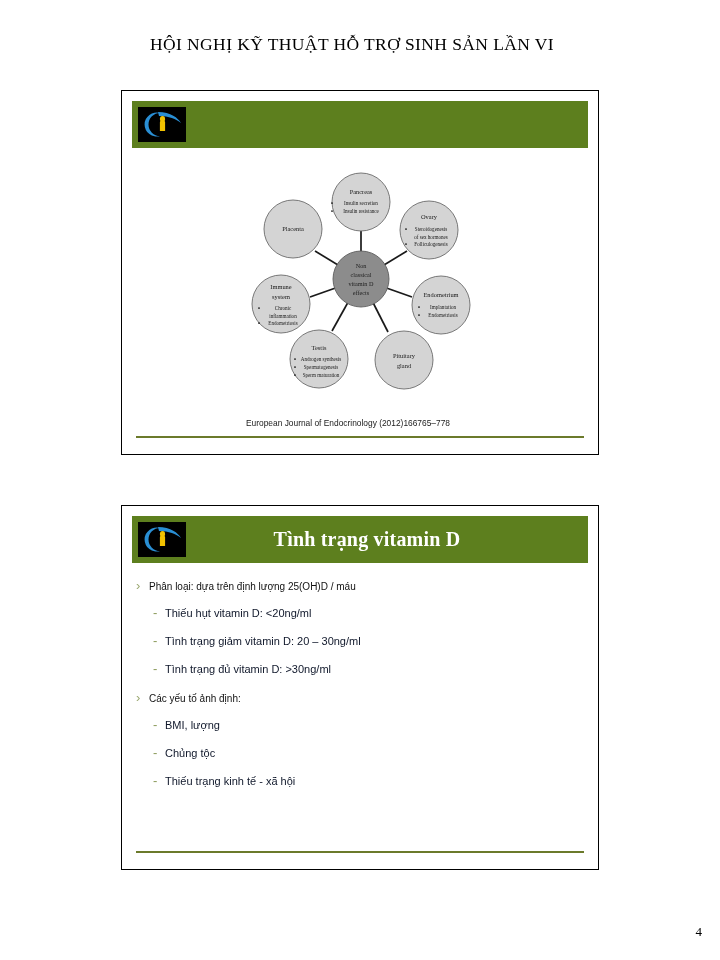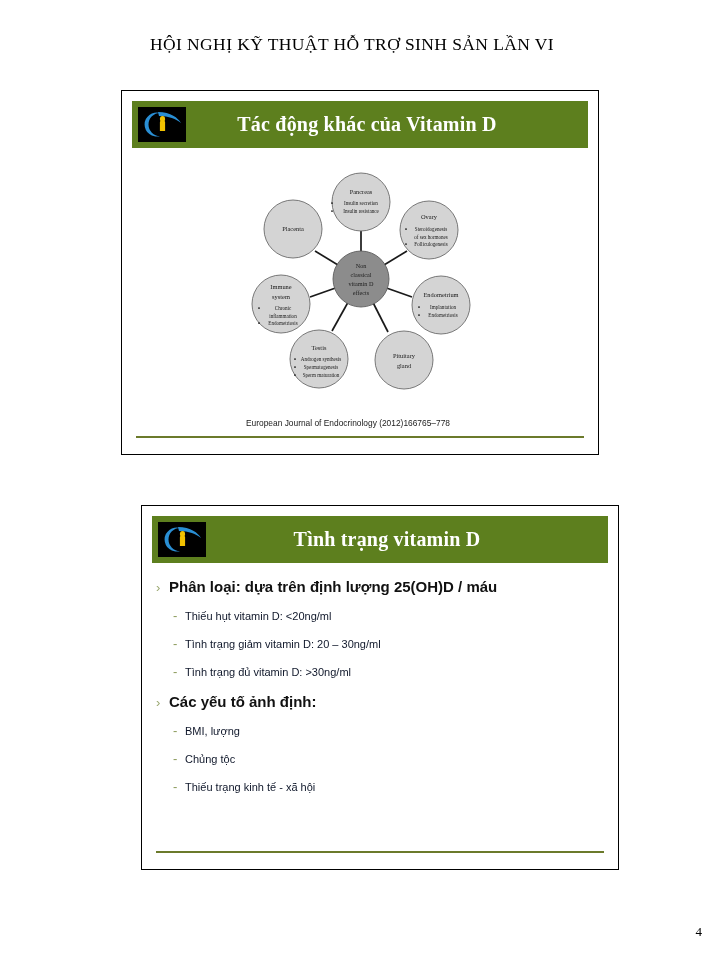--- a/index.html
+++ b/index.html
@@ -32,21 +32,21 @@
   
   .slide {
     position: absolute;
     left: 121px;
     width: 478px;
     background: #ffffff;
     border: 1.6px solid #000000;
     box-sizing: border-box;
   }
   #slide-1 { top: 90px;  height: 365px; }
-  #slide-2 { top: 505px; height: 365px; margin-left: 20px; }
+  #slide-2 { top: 505px; height: 365px; }
 
   .slide-banner {
     position: absolute;
     top: 10px;
     left: 10px;
     right: 10px;
     height: 47px;
     background: #5d7f1e;
     display: flex;
     align-items: center;
@@ -138,22 +138,22 @@
     margin: 0 0 12px 0;
   }
   .lvl1 .marker {
     color: #9aa870;
     font-size: 13px;
     width: 13px;
     flex: 0 0 13px;
     text-align: left;
   }
   .lvl1 .txt {
-    font-size: 15px;
-    font-weight: bold;
+    font-size: 10px;
+    font-weight: normal;
     color: #111111;
     line-height: 1.2;
   }
   .lvl2 {
     display: flex;
     align-items: baseline;
     margin: 0 0 13px 0;
     padding-left: 17px;
   }
   .lvl2 .marker {
@@ -188,21 +188,20 @@
   <div class="slide-banner">
     <div class="logo">
       <svg width="48" height="35" viewBox="0 0 48 35" aria-hidden="true">
         <rect x="0" y="0" width="48" height="35" fill="#000000"></rect>
         <path d="M22 6 A12 12 0 1 0 22 29 A9.5 9.5 0 1 1 22 6 Z" fill="#2a8fd4"></path>
         <path d="M20 5 C33 5 40 11 43 16 C38 12 31 9 21 9 Z" fill="#2a8fd4"></path>
         <ellipse cx="24.5" cy="12" rx="2.6" ry="2.9" fill="#f2c200"></ellipse>
         <path d="M21.9 15.5 C21.9 14 23 13.3 24.5 13.3 C26 13.3 27.1 14 27.1 15.5 L27.1 24 L21.9 24 Z" fill="#f2c200"></path>
       </svg>
     </div>
-    <div class="slide-title">Tác động khác của Vitamin D</div>
   </div>
 
   <div class="diagram-wrap">
     <svg width="260" height="252" viewBox="0 0 260 252">
 
       <g stroke="#1a1a1a" stroke-width="1.7" fill="none">
         <line x1="130" y1="126" x2="130" y2="74"></line>
         <line x1="130" y1="126" x2="176" y2="98"></line>
         <line x1="130" y1="126" x2="181" y2="144"></line>
         <line x1="130" y1="126" x2="157" y2="179"></line>

